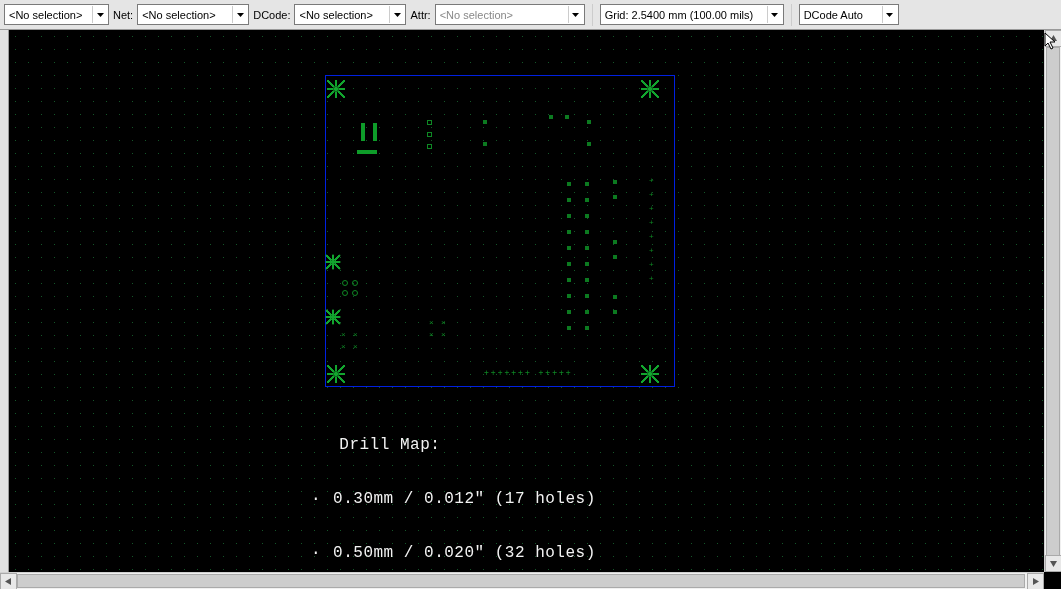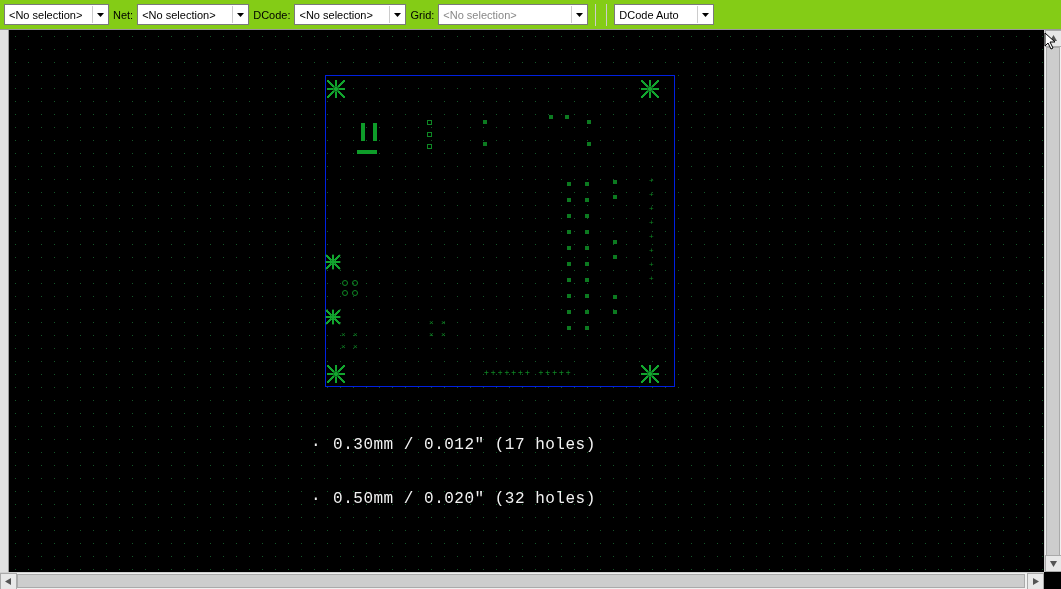--- a/index.html
+++ b/index.html
@@ -2,21 +2,21 @@
 <html><head>
 <meta charset="utf-8">
 <style>
 * { box-sizing: border-box; margin: 0; padding: 0; }
 body {
   width: 1061px; height: 589px;
   font-family: Tahoma, Arial, sans-serif;
   font-size: 12px; background: #000; overflow: hidden;
 }
 .toolbar {
-  height: 30px; background: #84cc16; border-bottom: 1px solid #999;
+  height: 30px; background: #e5e5e5; border-bottom: 1px solid #999;
   display: flex; align-items: center; padding: 0 4px; gap: 4px;
 }
 .dropdown {
   background: #fff; border: 1px solid #7a7a7a; height: 21px;
   padding: 1px 4px; font-size: 11px; display: flex; align-items: center;
   justify-content: space-between; gap: 4px; cursor: pointer;
 }
 .dropdown .arrow {
   width: 12px; height: 17px; display: flex; align-items: center;
   justify-content: center; border-left: 1px solid #ccc; padding-left: 3px;
@@ -113,30 +113,38 @@
   </div>
   <span class="tool-label">DCode:</span>
   <div class="dropdown" style="width:112px">
     <span>&lt;No selection&gt;</span>
     <span class="arrow">
         <svg viewBox="0 0 7 4">
           <path d="M0 0 L3.5 4 L7 0 Z"></path>
         </svg>
       </span>
   </div>
-  <span class="tool-label">Grid:</span>
+  <span class="tool-label">Attr:</span>
   <div class="dropdown disabled" style="width:150px">
     <span>&lt;No selection&gt;</span>
     <span class="arrow">
         <svg viewBox="0 0 7 4">
           <path d="M0 0 L3.5 4 L7 0 Z"></path>
         </svg>
       </span>
   </div>
   <div class="sep"></div>
+  <div class="dropdown" style="width:184px">
+    <span>Grid: 2.5400 mm (100.00 mils)</span>
+    <span class="arrow">
+        <svg viewBox="0 0 7 4">
+          <path d="M0 0 L3.5 4 L7 0 Z"></path>
+        </svg>
+      </span>
+  </div>
   <div class="sep"></div>
   <div class="dropdown" style="width:100px">
     <span>DCode Auto</span>
     <span class="arrow">
         <svg viewBox="0 0 7 4">
           <path d="M0 0 L3.5 4 L7 0 Z"></path>
         </svg>
       </span>
   </div>
 </div>
@@ -215,20 +223,21 @@
   <div class="x" style="left:420px;top:290px">×</div>
   <div class="x" style="left:432px;top:290px">×</div>
   <div class="x" style="left:420px;top:302px">×</div>
   <div class="x" style="left:432px;top:302px">×</div>
   <div class="x" style="left:332px;top:302px">×</div>
   <div class="x" style="left:344px;top:302px">×</div>
   <div class="x" style="left:332px;top:314px">×</div>
   <div class="x" style="left:344px;top:314px">×</div>
 
   <div class="legend">
+    <div>   <span>Drill Map:</span></div>
     <div><span class="sym">·</span> <span>0.30mm / 0.012" (17 holes)</span></div>
     <div><span class="sym">·</span> <span>0.50mm / 0.020" (32 holes)</span></div>
     
     
     
     
     
     
     
     

